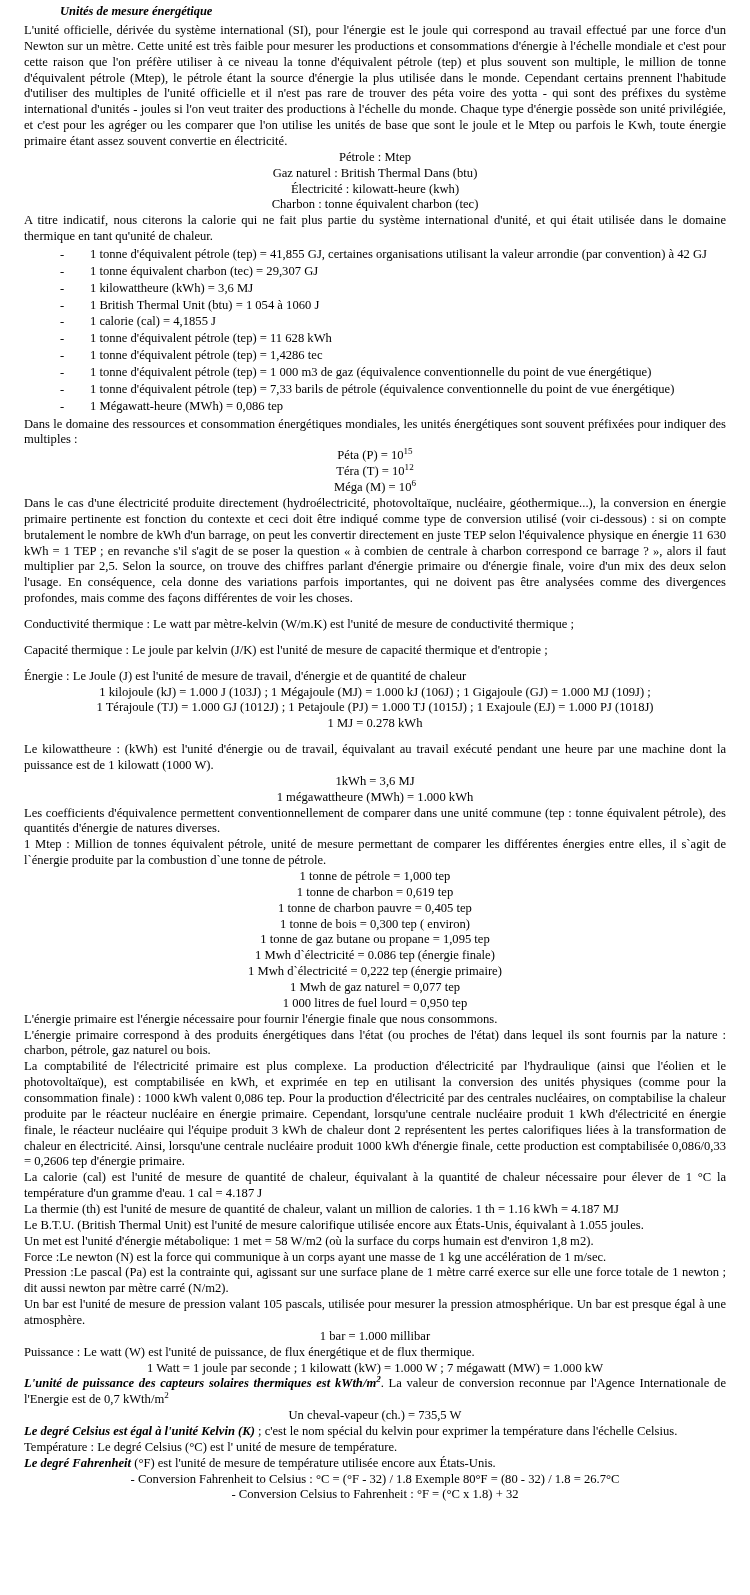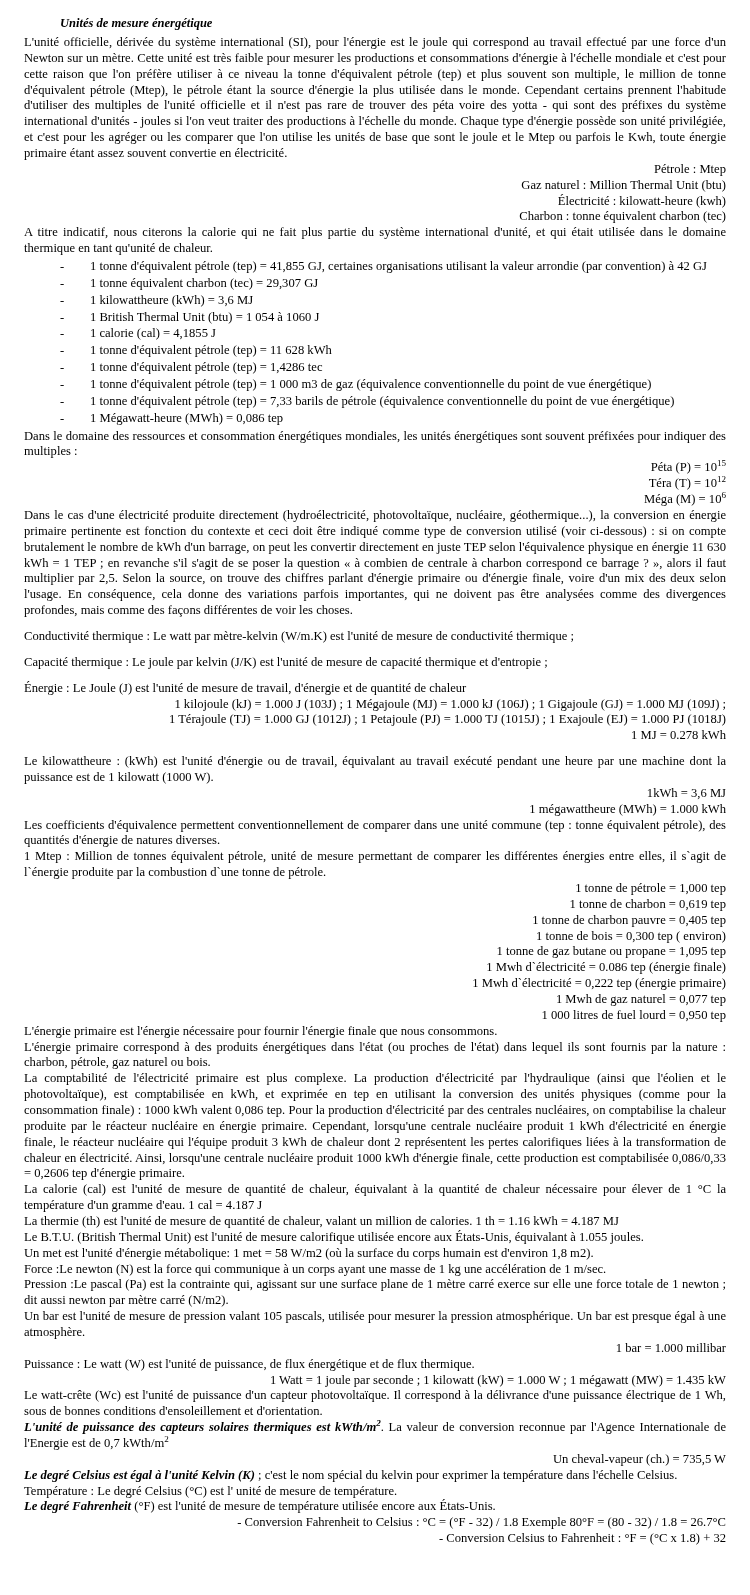--- a/index.html
+++ b/index.html
@@ -9,39 +9,39 @@
   }
   body {
     width: 750px;
     min-height: 1595px;
     font-family: "Liberation Serif", serif;
     color: #000000;
   }
   .page {
     width: 750px;
     box-sizing: border-box;
-    padding: 16px 24px 10px 24px;
+    padding: 4px 24px 10px 24px;
   }
   .doc-title {
     font-style: italic;
     font-weight: bold;
     font-size: 12.5px;
     margin: 0 0 4px 36px;
   }
   p.para {
     margin: 0 0 0 0;
     font-size: 12.6px;
     line-height: 1.26;
     text-align: justify;
   }
   p.line {
     margin: 0;
     font-size: 12.6px;
     line-height: 1.26;
-    text-align: right;
+    text-align: center;
   }
   .gap { height: 10px; }
   .bullets {
     margin: 2px 0 2px 0;
     padding: 0;
     list-style: none;
   }
   .bullets li {
     position: relative;
     font-size: 12.6px;
@@ -62,21 +62,21 @@
 </head>
 <body>
 
 <div class="page">
 
   <div class="doc-title">Unités de mesure énergétique</div>
 
   <p class="para">L'unité officielle, dérivée du système international (SI), pour l'énergie est le joule qui correspond au travail effectué par une force d'un Newton sur un mètre. Cette unité est très faible pour mesurer les productions et consommations d'énergie à l'échelle mondiale et c'est pour cette raison que l'on préfère utiliser à ce niveau la tonne d'équivalent pétrole (tep) et plus souvent son multiple, le million de tonne d'équivalent pétrole (Mtep), le pétrole étant la source d'énergie la plus utilisée dans le monde. Cependant certains prennent l'habitude d'utiliser des multiples de l'unité officielle et il n'est pas rare de trouver des péta voire des yotta - qui sont des préfixes du système international d'unités - joules si l'on veut traiter des productions à l'échelle du monde. Chaque type d'énergie possède son unité privilégiée, et c'est pour les agréger ou les comparer que l'on utilise les unités de base que sont le joule et le Mtep ou parfois le Kwh, toute énergie primaire étant assez souvent convertie en électricité.</p>
 
   <p class="line">Pétrole : Mtep</p>
-  <p class="line">Gaz naturel : Million Thermal Unit (btu)</p>
+  <p class="line">Gaz naturel : British Thermal Dans (btu)</p>
   <p class="line">Électricité : kilowatt-heure (kwh)</p>
   <p class="line">Charbon : tonne équivalent charbon (tec)</p>
 
   <p class="para">A titre indicatif, nous citerons la calorie qui ne fait plus partie du système international d'unité, et qui était utilisée dans le domaine thermique en tant qu'unité de chaleur.</p>
 
   <ul class="bullets">
     <li><span class="dash">-</span><span>1 tonne d'équivalent pétrole (tep) = 41,855 GJ, certaines organisations utilisant la valeur arrondie (par convention) à 42 GJ</span></li>
     <li><span class="dash">-</span><span>1 tonne équivalent charbon (tec) = 29,307 GJ</span></li>
     <li><span class="dash">-</span><span>1 kilowattheure (kWh) = 3,6 MJ</span></li>
     <li><span class="dash">-</span><span>1 British Thermal Unit (btu) = 1 054 à 1060 J</span></li>
@@ -145,23 +145,22 @@
   <p class="para"><span class="it">Un met</span><span> est l'unité d'énergie métabolique: 1 met = 58 W/m2 (où la surface du corps humain est d'environ 1,8 m2).</span></p>
 
   <p class="para"><span class="it">Force</span><span> :Le newton (N) est la force qui communique à un corps ayant une masse de 1 kg une accélération de 1 m/sec.</span></p>
 
   <p class="para"><span class="it">Pression</span><span> :Le pascal (Pa) est la contrainte qui, agissant sur une surface plane de 1 mètre carré exerce sur elle une force totale de 1 newton ; dit aussi newton par mètre carré (N/m2).</span></p>
 
   <p class="para"><span class="it">Un bar</span><span> est l'unité de mesure de pression valant 105 pascals, utilisée pour mesurer la pression atmosphérique. Un bar est presque égal à une atmosphère.</span></p>
   <p class="line">1 bar = 1.000 millibar</p>
 
   <p class="para"><span class="it">Puissance</span><span> : Le watt (W) est l'unité de puissance, de flux énergétique et de flux thermique.</span></p>
-  <p class="line">1 Watt = 1 joule par seconde ; 1 kilowatt (kW) = 1.000 W ; 1 mégawatt (MW) = 1.435 kW</p>
+  <p class="line">1 Watt = 1 joule par seconde ; 1 kilowatt (kW) = 1.000 W ; 7 mégawatt (MW) = 1.000 kW</p>
 
-  <p class="para"><span class="it">Le watt-crête (Wc)</span><span> est l'unité de puissance d'un capteur photovoltaïque. Il correspond à la délivrance d'une puissance électrique de 1 Wh, sous de bonnes conditions d'ensoleillement et d'orientation.</span></p>
 
   <p class="para"><span class="ib">L'unité de puissance des capteurs solaires thermiques est kWth/m</span><sup class="ib">2</sup><span>. La valeur de conversion reconnue par l'Agence Internationale de l'Energie est de 0,7 kWth/m</span><sup>2</sup></p>
 
   <p class="line">Un cheval-vapeur (ch.) = 735,5 W</p>
 
   <p class="para"><span class="ib">Le degré Celsius est égal à l'unité Kelvin (K)</span><span> ; c'est le nom spécial du kelvin pour exprimer la température dans l'échelle Celsius.</span></p>
 
   <p class="para"><span class="it">Température</span><span> :   Le degré Celsius (°C) est l' unité de mesure de température.</span></p>
 
   <p class="para"><span class="ib">Le degré Fahrenheit</span><span> (°F) est l'unité de mesure de température utilisée encore aux États-Unis.</span></p>

